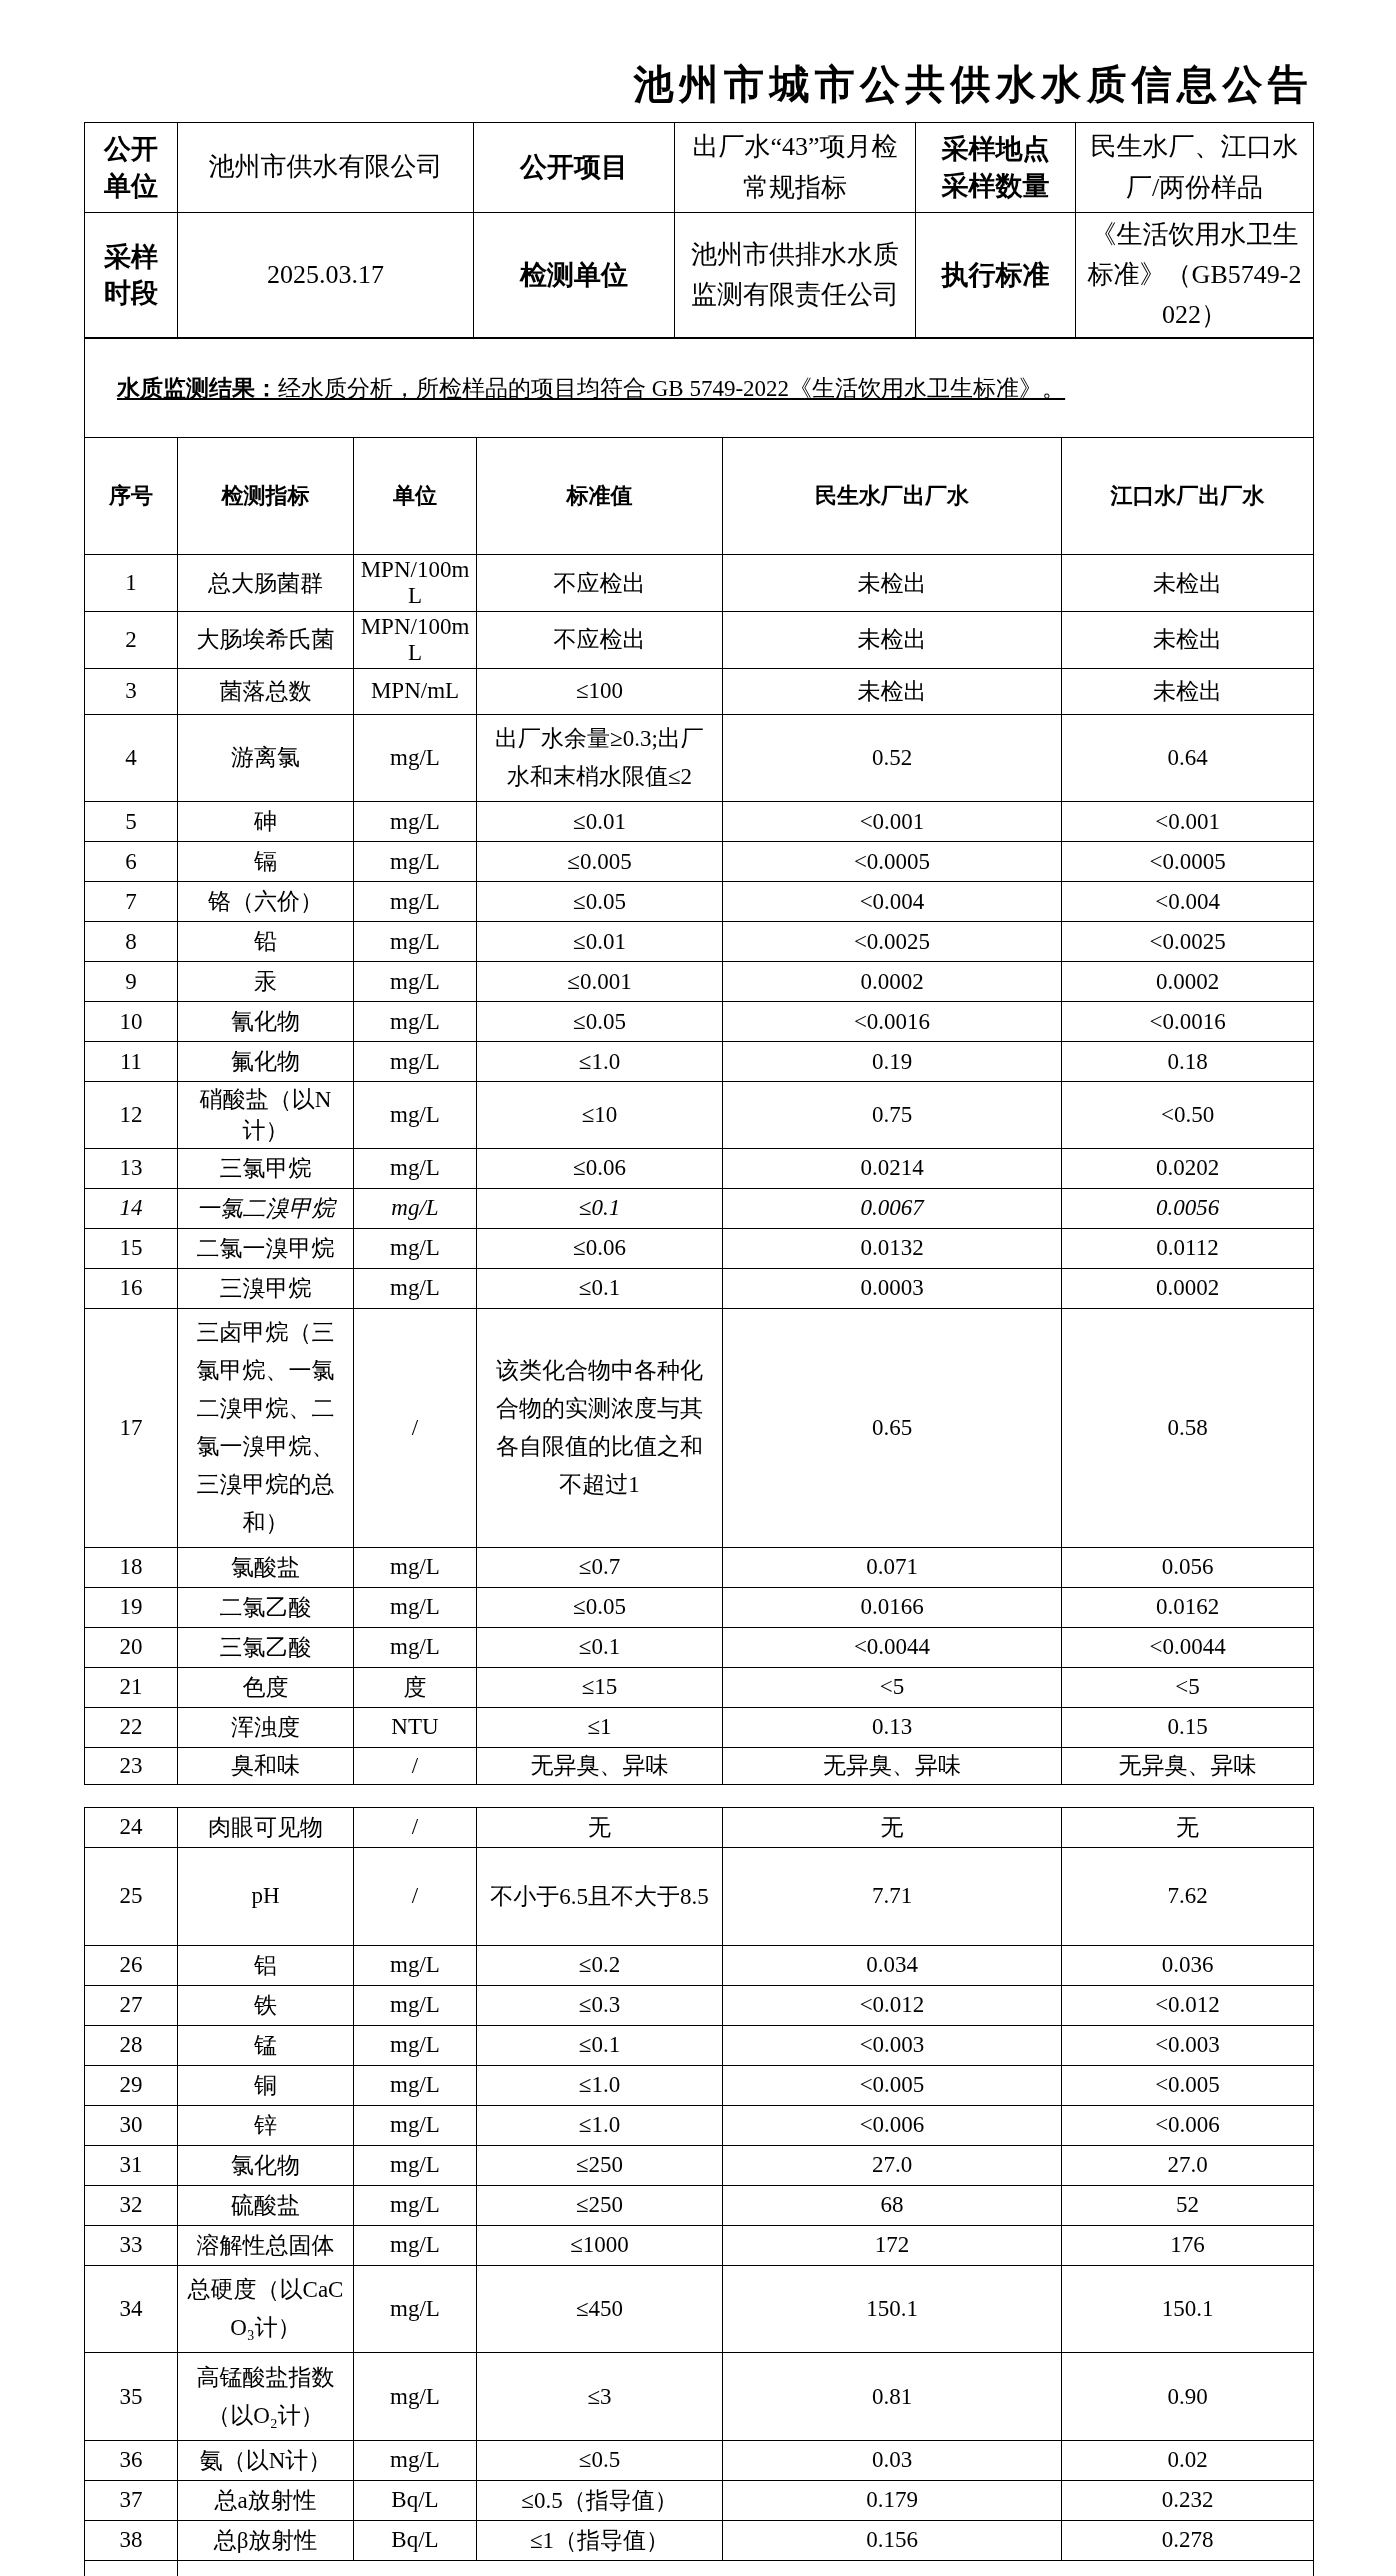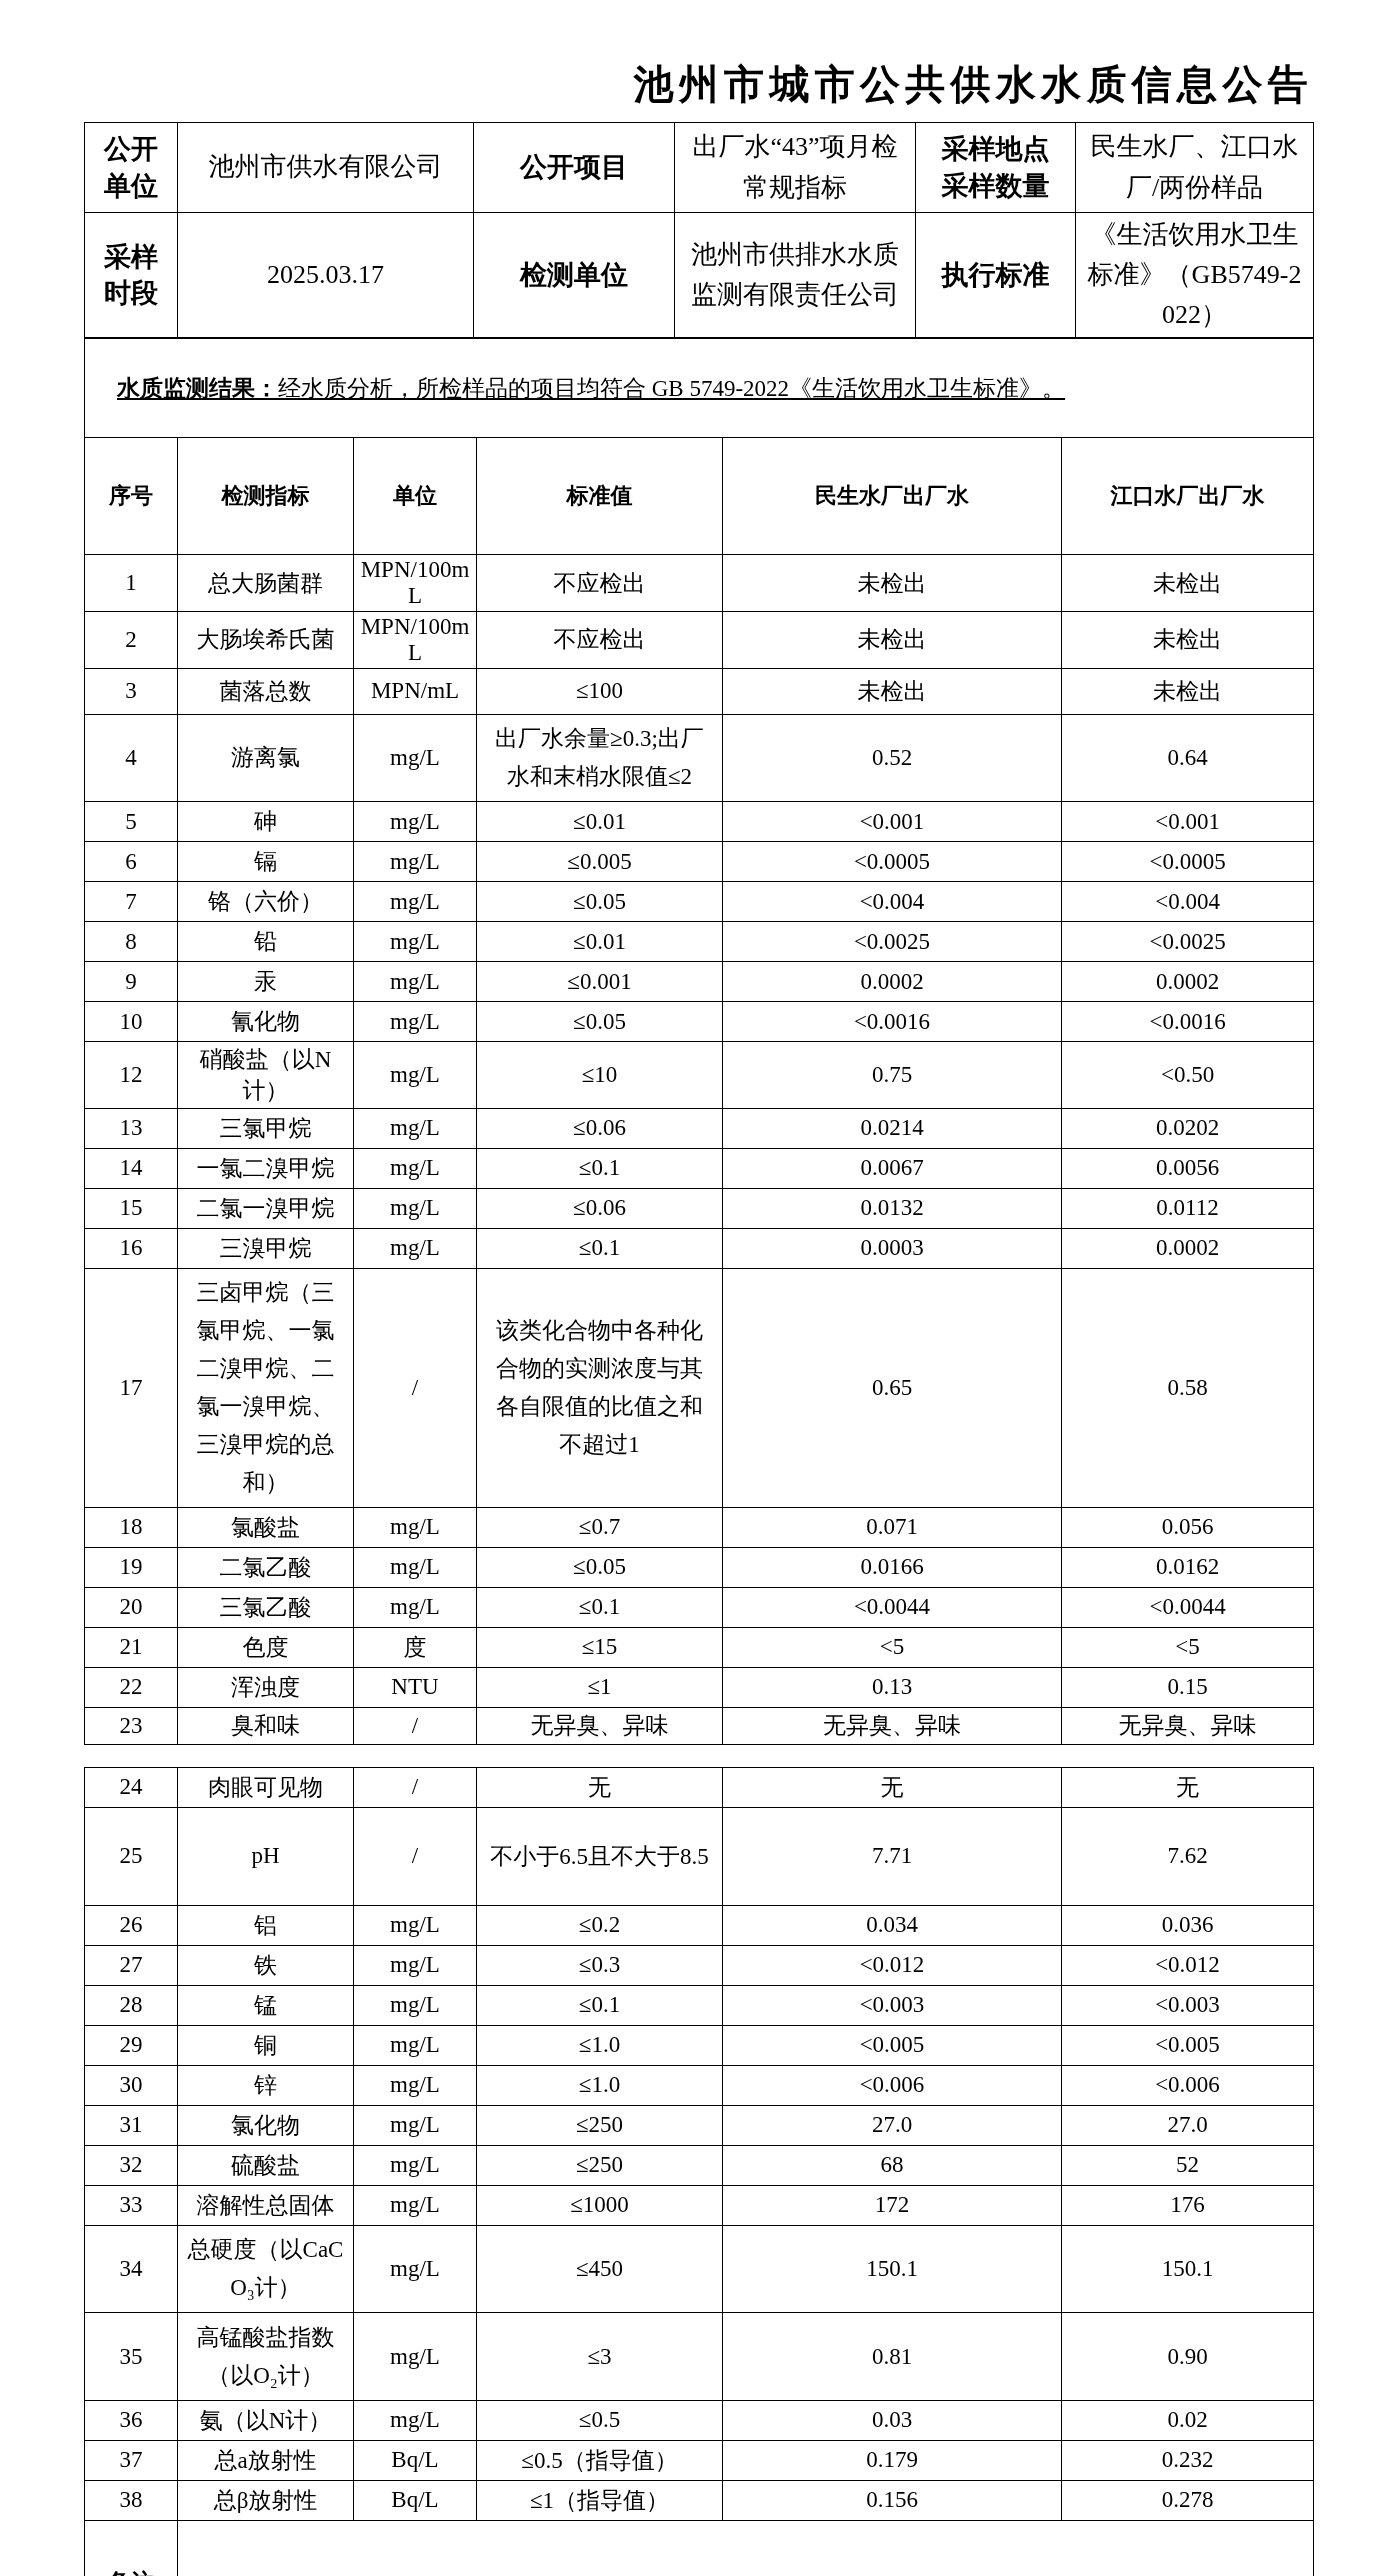--- a/index.html
+++ b/index.html
@@ -176,36 +176,44 @@
           </tr>
           <tr style="height: 40px;">
             <td class="c-no">10</td>
             <td class="c-name">氰化物</td>
             <td class="c-unit unit">mg/L</td>
             <td class="c-standard">≤0.05</td>
             <td class="c-minsheng">&lt;0.0016</td>
             <td class="c-jiangkou">&lt;0.0016</td>
           </tr>
           <tr style="height: 40px;">
+            <td class="c-no">11</td>
+            <td class="c-name">氟化物</td>
+            <td class="c-unit unit">mg/L</td>
+            <td class="c-standard">≤1.0</td>
+            <td class="c-minsheng">0.19</td>
+            <td class="c-jiangkou">0.18</td>
+          </tr>
+          <tr style="height: 40px;">
             <td class="c-no">12</td>
             <td class="c-name">硝酸盐（以N计）</td>
             <td class="c-unit unit">mg/L</td>
             <td class="c-standard">≤10</td>
             <td class="c-minsheng">0.75</td>
             <td class="c-jiangkou">&lt;0.50</td>
           </tr>
           <tr style="height: 40px;">
             <td class="c-no">13</td>
             <td class="c-name">三氯甲烷</td>
             <td class="c-unit unit">mg/L</td>
             <td class="c-standard">≤0.06</td>
             <td class="c-minsheng">0.0214</td>
             <td class="c-jiangkou">0.0202</td>
           </tr>
-          <tr style="height: 40px;">
+          <tr style="height: 40px; font-style: italic;">
             <td class="c-no">14</td>
             <td class="c-name">一氯二溴甲烷</td>
             <td class="c-unit unit">mg/L</td>
             <td class="c-standard">≤0.1</td>
             <td class="c-minsheng">0.0067</td>
             <td class="c-jiangkou">0.0056</td>
           </tr>
           <tr style="height: 40px;">
             <td class="c-no">15</td>
             <td class="c-name">二氯一溴甲烷</td>

